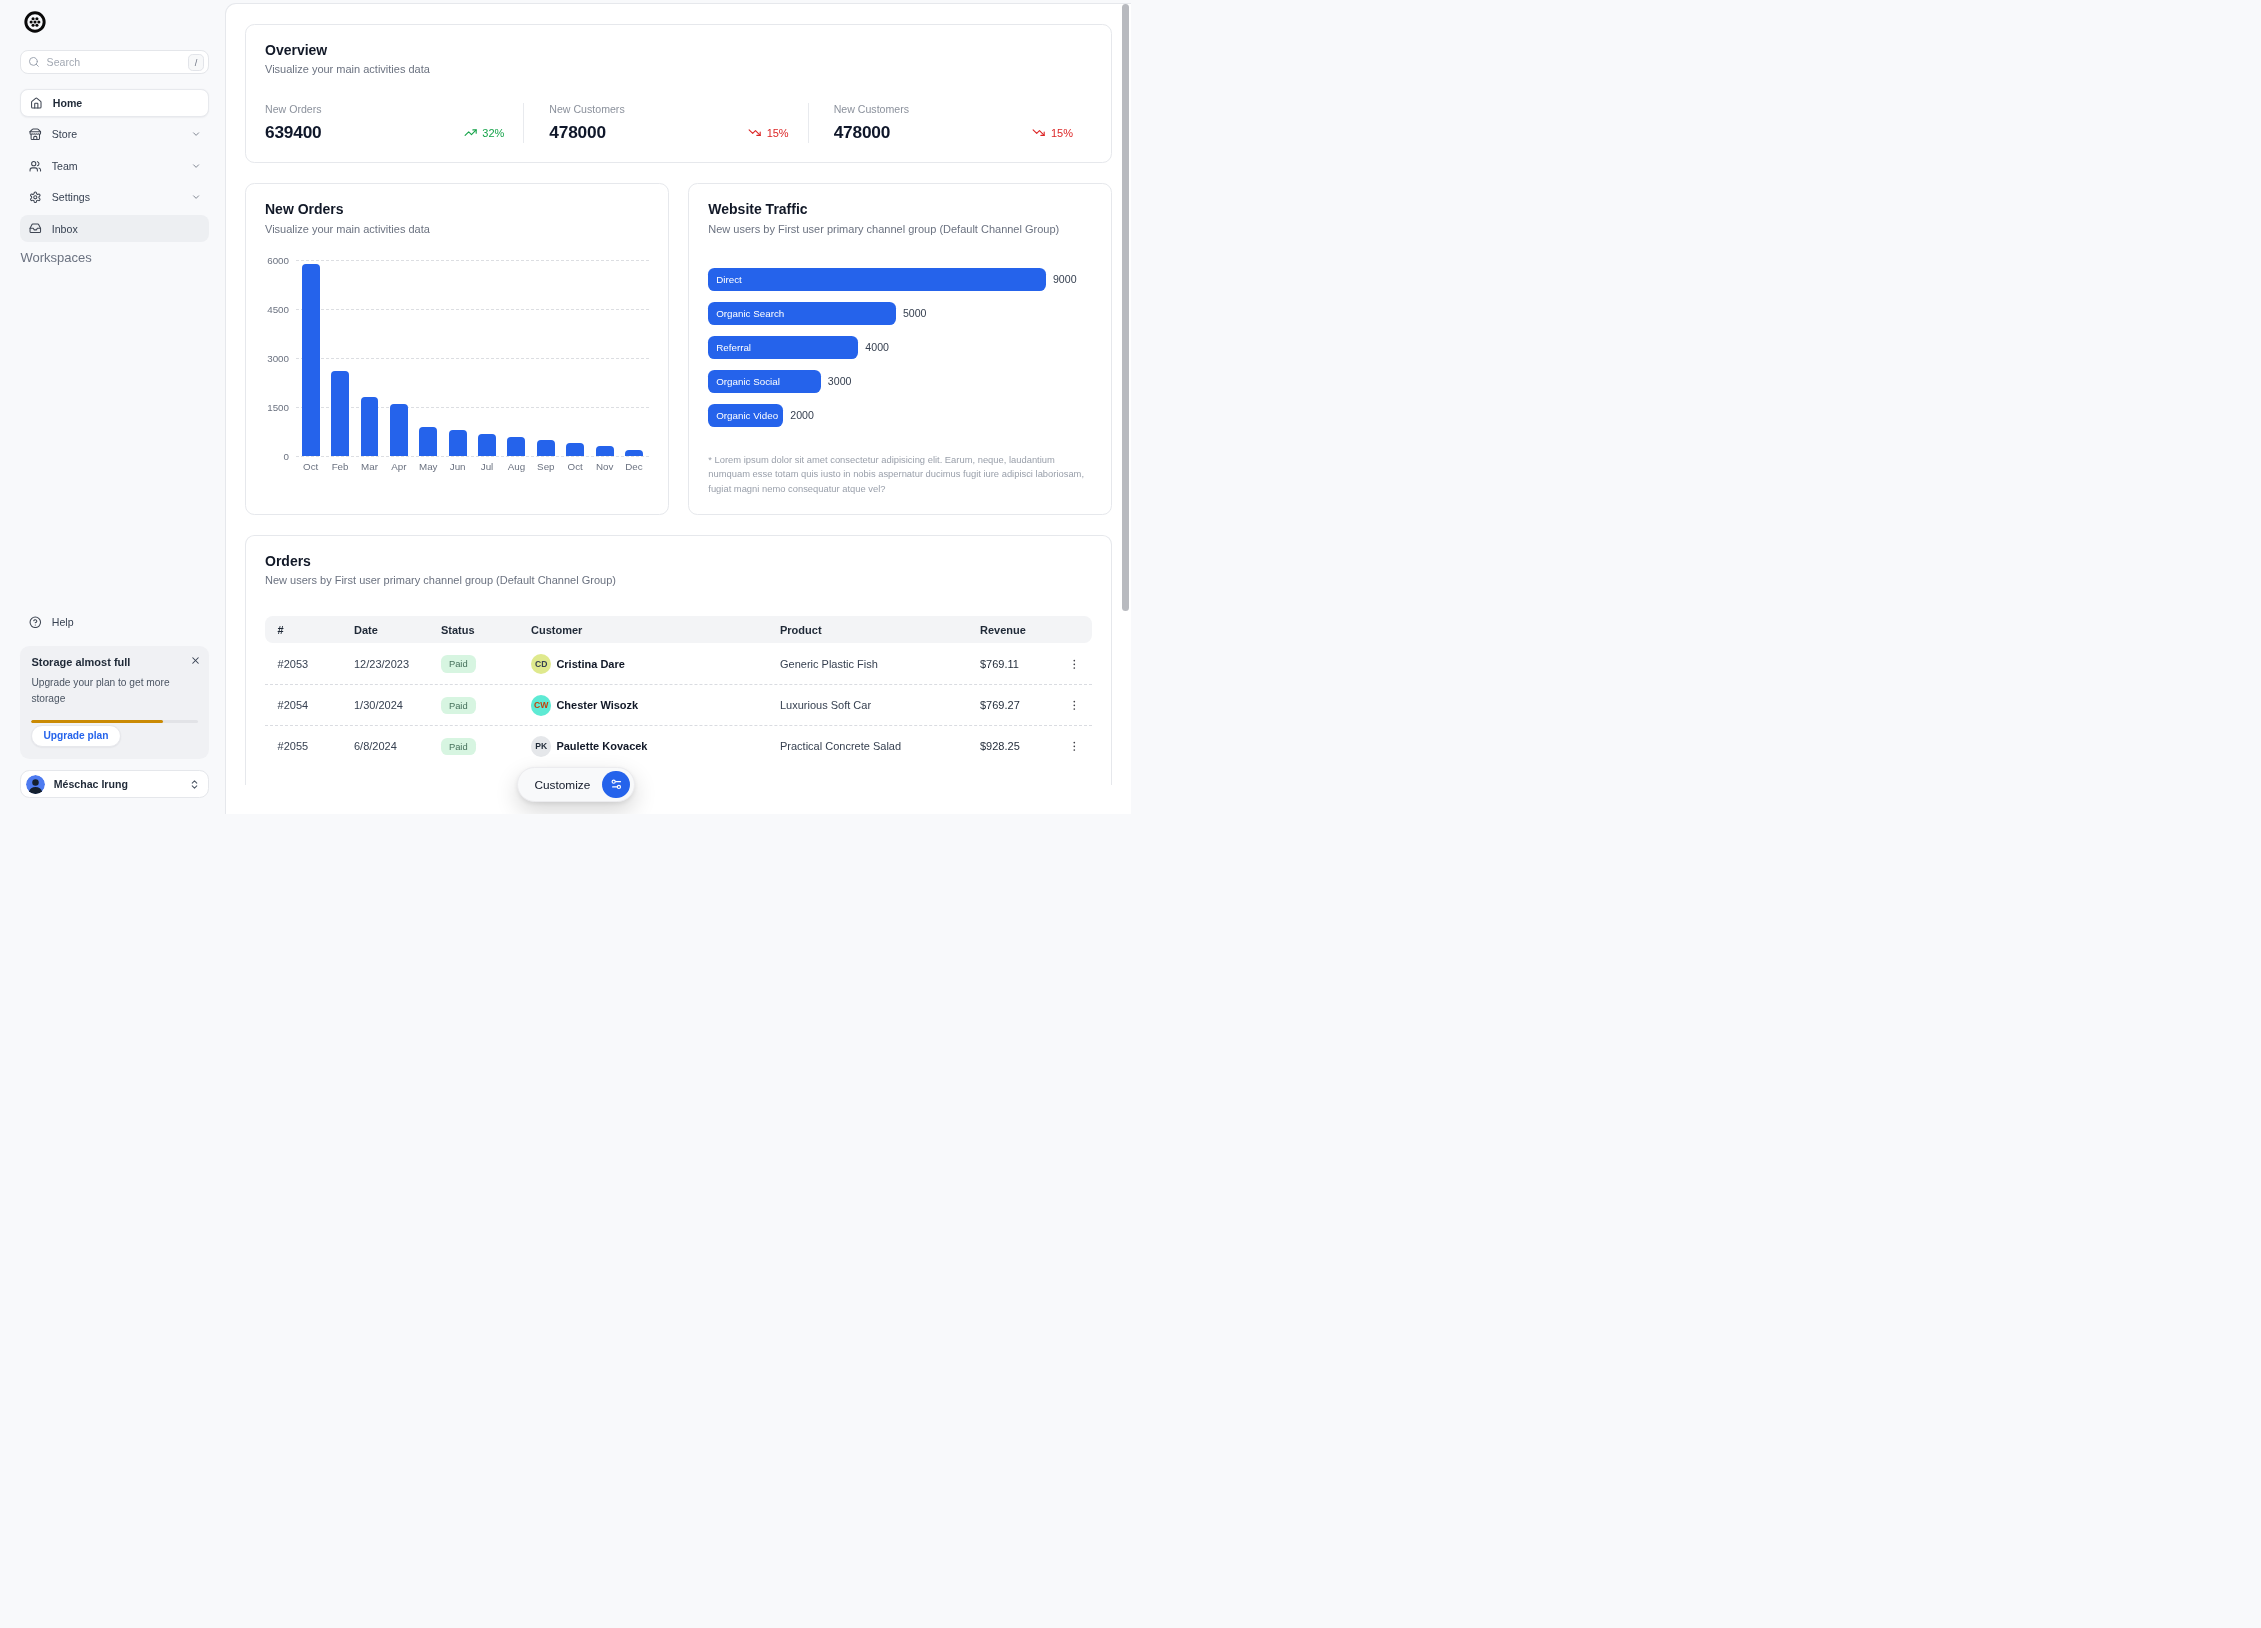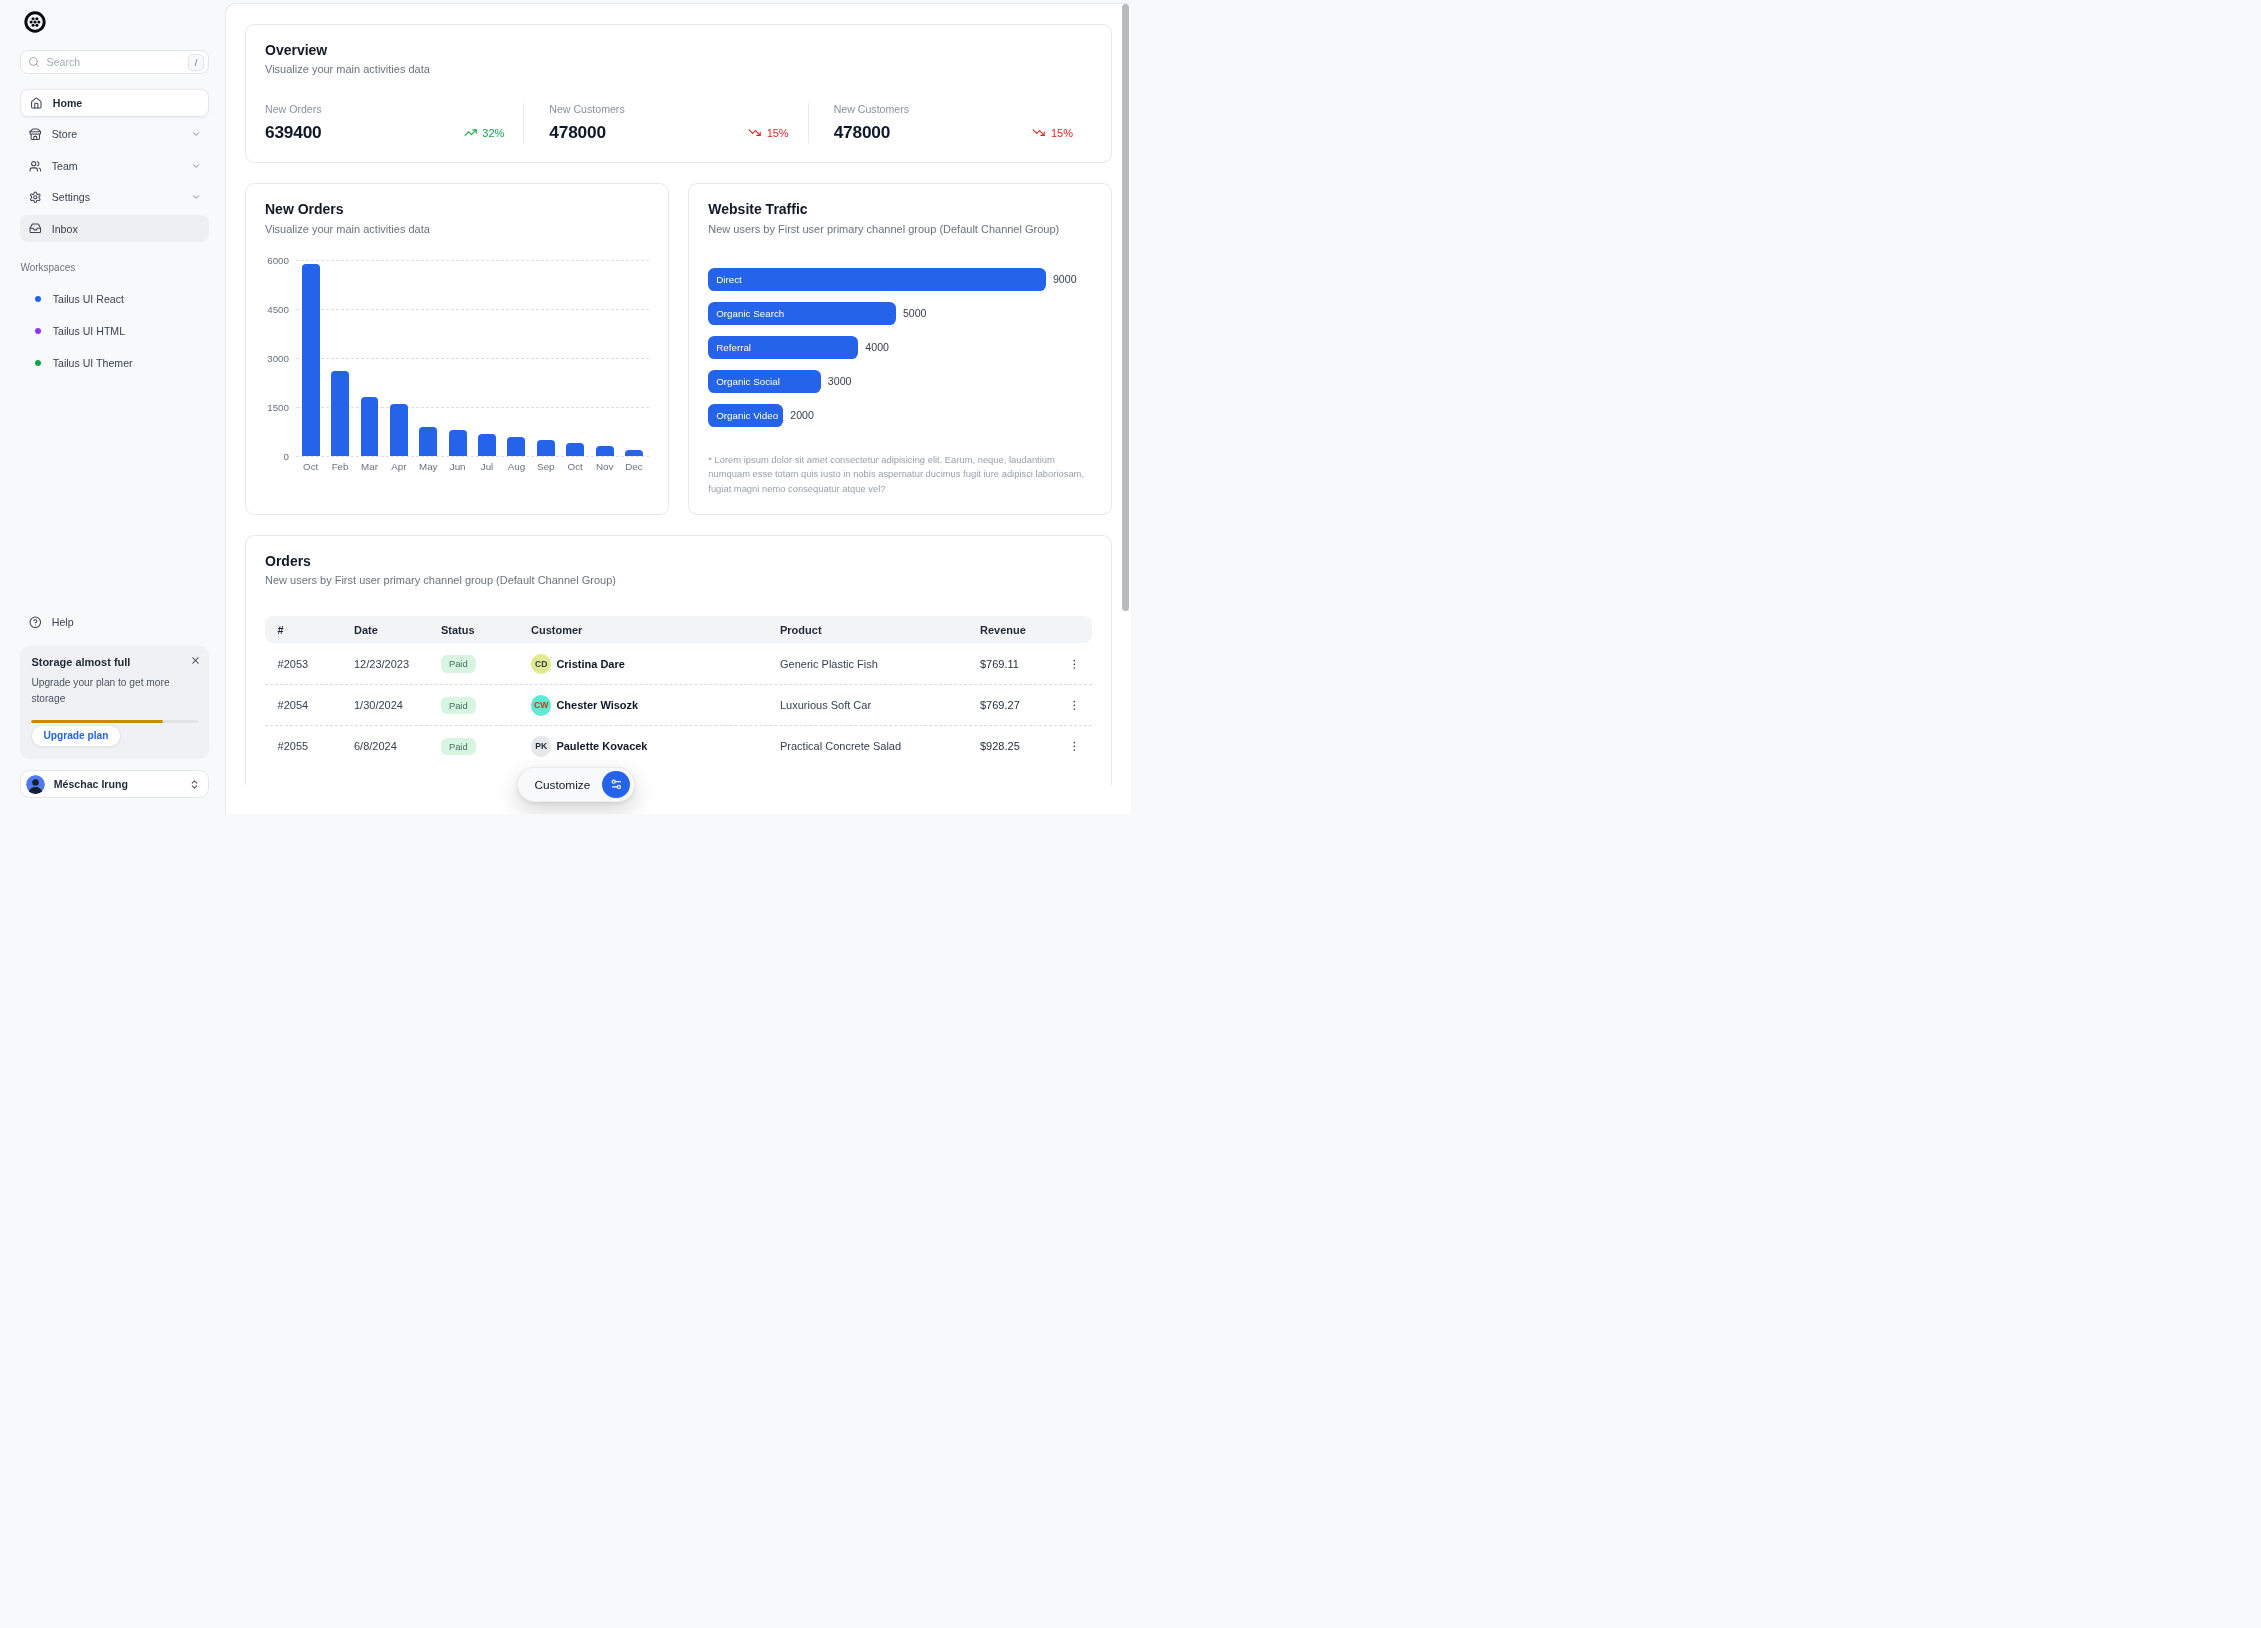--- a/index.html
+++ b/index.html
@@ -21,21 +21,21 @@
          color:#6b7280; font-size:9.4px; display:flex; align-items:center; justify-content:center; }
 
   .nav { margin-top:15px; display:flex; flex-direction:column; gap:3.9px; }
   .nav-item { height:27.5px; border-radius:7.9px; display:flex; align-items:center; padding:0 7.9px 0 9.4px;
               color:#374151; font-size:10.6px; cursor:pointer; }
   .nav-item svg { width:12.6px; height:12.6px; margin-right:10.2px; color:#3f4653; flex:none; }
   .nav-item .chev { margin-left:auto; margin-right:0; width:10.2px; height:10.2px; color:#6b7280; }
   .nav-item.active { background:#fff; border:0.8px solid #e7e9ed; box-shadow:0 0.8px 1.6px rgba(16,24,40,.05); font-weight:700; color:#1f2937; }
   .nav-item.soft { background:#edeff2; }
 
-  .ws-label { margin-top:20px; font-size:10px; color:#6b7280; padding-left:0.8px; }
+  .ws-label { margin-top:8px; font-size:13px; color:#6b7280; padding-left:0.8px; }
   .workspaces { margin-top:9.4px; display:flex; flex-direction:column; }
   .workspace { height:32px; display:flex; align-items:center; padding-left:15px; cursor:pointer; }
   .ws-dot { width:6.3px; height:6.3px; border-radius:50%; margin-right:11.8px; flex:none; }
   .workspace span.lbl { font-size:10.6px; color:#374151; }
 
   .side-spacer { flex:1; }
   .help-row { display:flex; align-items:center; padding-left:9.4px; height:23.6px; cursor:pointer; }
   .help-row svg { width:12.6px; height:12.6px; color:#3f4653; margin-right:10.2px; }
   .help-row .lbl { font-size:10.6px; color:#374151; }
 
@@ -210,34 +210,20 @@
       <div class="nav-item soft">
         <svg viewBox="0 0 24 24" fill="none" stroke="currentColor" stroke-width="2" stroke-linecap="round" stroke-linejoin="round">
             <polyline points="22 12 16 12 14 15 10 15 8 12 2 12"></polyline>
             <path d="M5.45 5.11 2 12v6a2 2 0 0 0 2 2h16a2 2 0 0 0 2-2v-6l-3.45-6.89A2 2 0 0 0 16.76 4H7.24a2 2 0 0 0-1.79 1.11z"></path>
           </svg>
         <span>Inbox</span>
       </div>
     </nav>
 
     <div class="ws-label">Workspaces</div>
-    <div class="workspaces">
-      <div class="workspace">
-        <span class="ws-dot" style="background: rgb(37, 99, 235);"></span>
-        <span class="lbl">Tailus UI React</span>
-      </div>
-      <div class="workspace">
-        <span class="ws-dot" style="background: rgb(147, 51, 234);"></span>
-        <span class="lbl">Tailus UI HTML</span>
-      </div>
-      <div class="workspace">
-        <span class="ws-dot" style="background: rgb(22, 163, 74);"></span>
-        <span class="lbl">Tailus UI Themer</span>
-      </div>
-    </div>
 
     <div class="side-spacer"></div>
 
     <div class="help-row">
       <svg viewBox="0 0 24 24" fill="none" stroke="currentColor" stroke-width="2" stroke-linecap="round" stroke-linejoin="round">
           <circle cx="12" cy="12" r="10"></circle>
           <path d="M9.09 9a3 3 0 0 1 5.83 1c0 2-3 3-3 3"></path>
           <path d="M12 17h.01"></path>
         </svg>
       <span class="lbl">Help</span>

